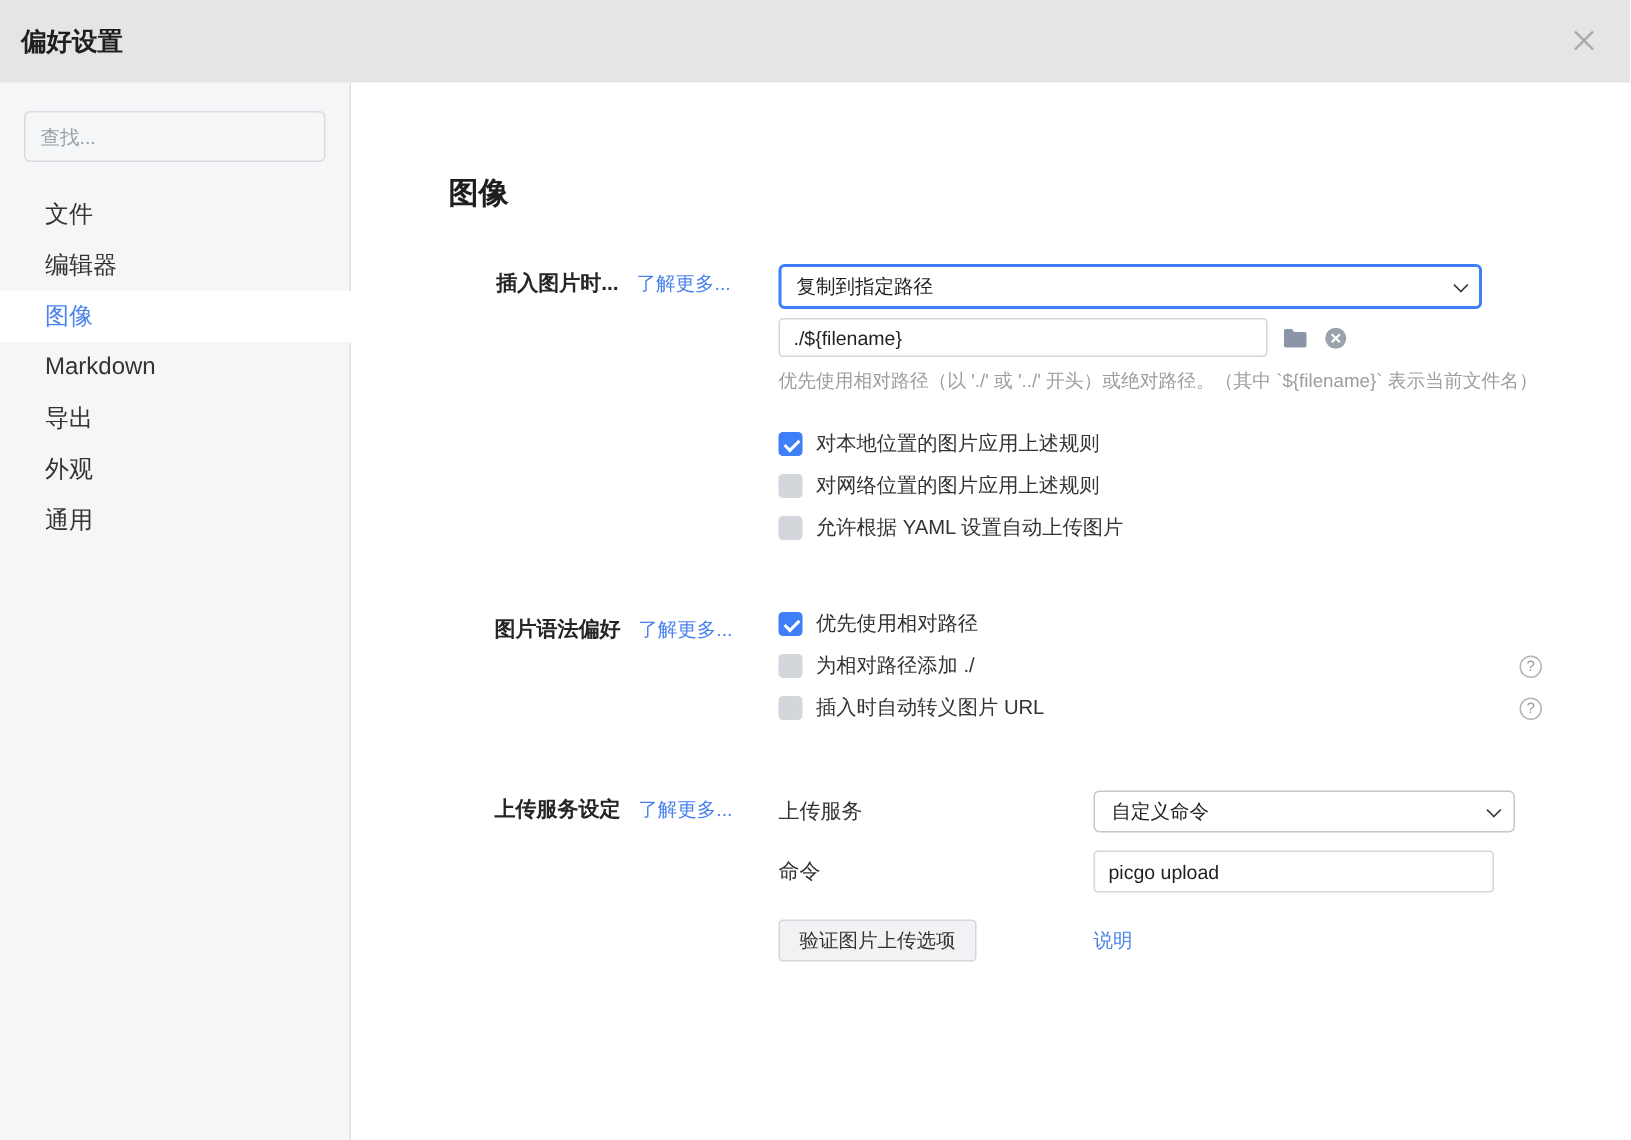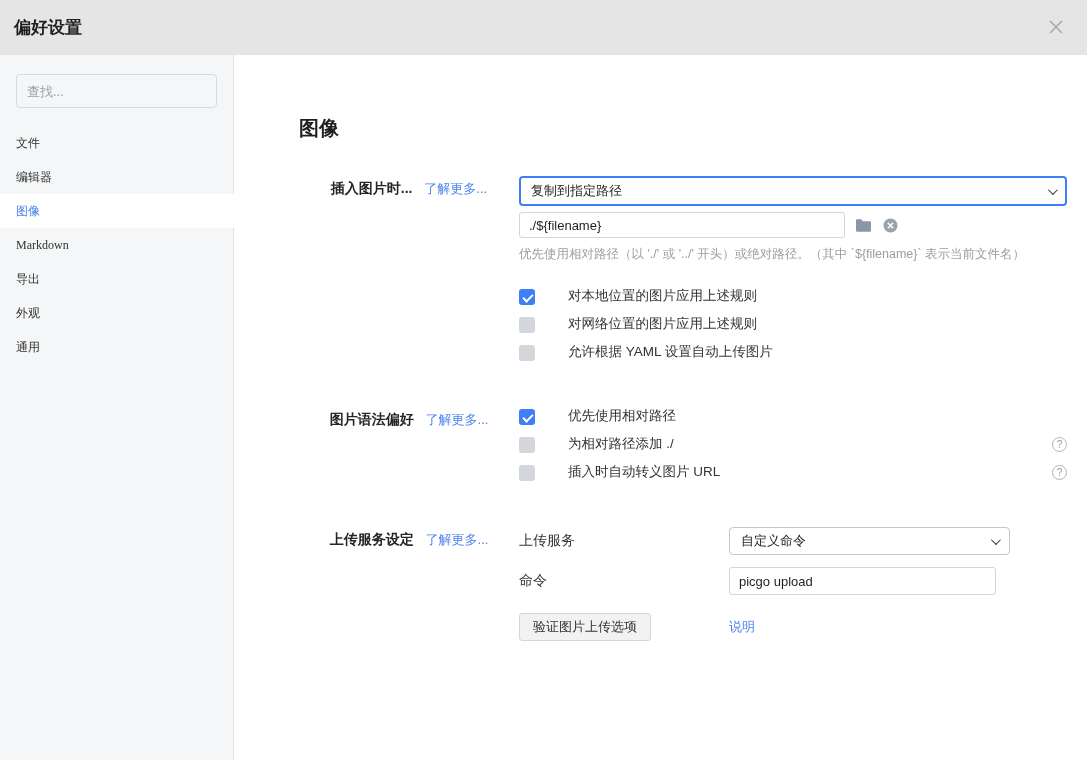--- a/index.html
+++ b/index.html
@@ -29,63 +29,63 @@
   }
   .search-wrap { padding:0 16px; }
   .search-input {
     width:100%; height:34px; border:1px solid #d9d9de; border-radius:4px;
     background:#f5f6f7; padding:0 10px; font-size:13px; color:#444; outline:none;
     font-family:inherit;
   }
   .search-input::placeholder { color:#9aa0a6; }
   .nav { margin-top:18px; }
   .nav-item {
-    height:34px; display:flex; align-items:center; padding-left:16px;
-    font-size:12px; color:#333; cursor:pointer;font-family:Liberation Serif, serif;
+    height:34px; display:flex; align-items:center; padding-left:30px;
+    font-size:16px; color:#333; cursor:pointer;
   }
   .nav-item.active { background:#fff; color:#4a82ee; margin-right:-1px; }
 
   
   .main { flex:1; padding:60px 59px 0 65px; background:#fff; }
   .page-heading { font-size:20px; font-weight:bold; color:#1f1f1f; margin-bottom:34px; }
 
   .section { display:flex; margin-bottom:46px; }
   .label-col { width:220px; flex:0 0 220px; padding-top:4px;text-align:center; }
   .section-label { font-weight:bold; font-size:14px; color:#262626; }
   .learn-more { font-size:13px; color:#4a82ee; text-decoration:none; margin-left:8px; cursor:pointer; }
   .control-col { flex:1; min-width:0; }
 
   
   .select {
     height:30px; background:#fff; border:1px solid #c6c6cb; border-radius:4px;
     display:flex; align-items:center; justify-content:space-between;
     padding:0 11px; font-size:13px; color:#1f1f1f; cursor:pointer;
   }
   .select.focused { border:2px solid #3e7ef7; padding:0 10px; }
-  .select.main-select { width:548px; }
+  .select.main-select { width:469px; }
   .select.small-select { width:281px; height:28px; }
   .chevron {
     width:7px; height:7px; border-right:1.8px solid #333; border-bottom:1.8px solid #333;
     transform:rotate(45deg) translateY(-2px); flex:0 0 auto; margin-left:10px;
   }
 
   
   .path-row { display:flex; align-items:center; margin-top:6px; gap:9px; }
   .text-input {
     height:26px; border:1px solid #d5d5d9; border-radius:3px; background:#fff;
     padding:0 9px; font-size:13px; color:#1f1f1f; outline:none; font-family:inherit;
   }
   .path-input { width:326px; }
   .icon-btn { width:18px; height:18px; display:flex; align-items:center; justify-content:center; cursor:pointer; }
 
   .hint { margin-top:8px; font-size:12.5px; color:#9d9da1; }
 
   
   .check-group { margin-top:24px; }
-  .check-row { display:flex; align-items:flex-end; margin-bottom:10px; cursor:pointer;gap:24px; }
+  .check-row { display:flex; align-items:center; margin-bottom:10px; cursor:pointer; }
   .check-row:last-child { margin-bottom:0; }
   .check-flex { display:flex; align-items:center; justify-content:space-between; margin-bottom:10px; }
   .check-flex:last-child { margin-bottom:0; }
   .checkbox {
     width:16px; height:16px; border-radius:3px; background:#d3d6db;
     position:relative; flex:0 0 16px; cursor:pointer;
   }
   .checkbox.checked { background:#3e7ef7; }
   .checkbox.checked::after {
     content:""; position:absolute; left:5.5px; top:2.5px; width:4px; height:8px;

